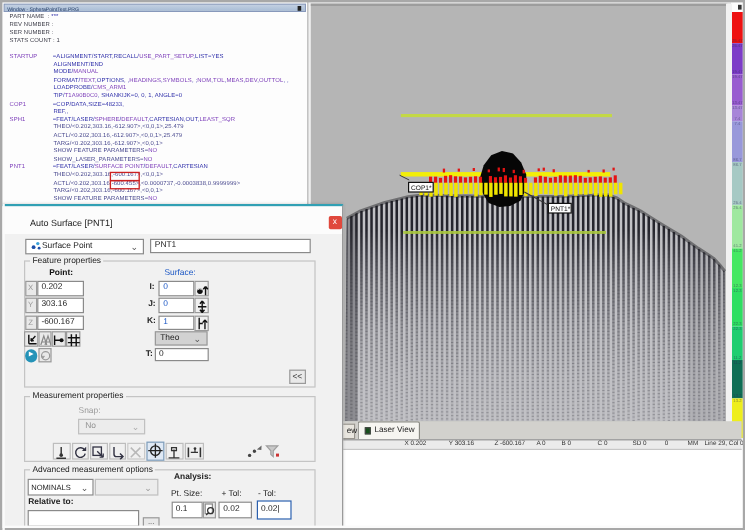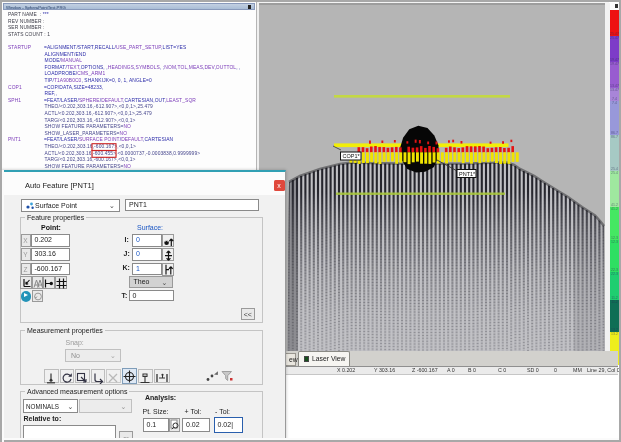--- a/index.html
+++ b/index.html
@@ -391,21 +391,21 @@
         <div style="position:absolute;left:44.5px;top:154.3px;color:#45458c;white-space:pre">SHOW FEATURE PARAMETERS=<span style="color:#7a3ab8">NO</span></div>
       </div>
  <svg class="abs" style="left:0;top:0" width="257" height="172">
    <rect x="92" y="143.7" width="24" height="6.8" fill="none" stroke="#cc2222" stroke-width="1.1"></rect>
    <rect x="92" y="150.5" width="24" height="6.8" fill="none" stroke="#cc2222" stroke-width="1.1"></rect>
  </svg>
 </div>
 
 <div class="abs" style="left:0px;top:169.5px;width:286px;height:272.5px;background:#f1f1f1;border-top:2.5px solid #31a0b4;border-right:1.5px solid #9a9a9a;box-shadow:0 0 3px rgba(0,0,0,0.25)">
  <div class="abs" style="left:0;top:0;width:100%;height:23px;background:#fcfcfc"></div>
- <div class="abs" style="left:25px;top:9px;font:7.5px 'Liberation Sans',sans-serif;color:#1a1a1a">Auto Feature [PNT1]</div>
+ <div class="abs" style="left:25px;top:9px;font:7.5px 'Liberation Sans',sans-serif;color:#1a1a1a">Auto Surface [PNT1]</div>
  <div class="abs" style="left:273.5px;top:8px;width:11px;height:11.5px;background:#e0483c;border-radius:1.5px;color:#fff;font:7px 'Liberation Sans',sans-serif;text-align:center;line-height:11px">x</div>
 
  <div class="fld" style="left:21px;top:27.5px;width:99px;height:13px;line-height:11px">
    <svg width="10" height="9" style="vertical-align:-2px">
           <circle cx="3" cy="6" r="1.6" fill="#1d4fa8"></circle>
           <circle cx="6.5" cy="3" r="1.4" fill="#3aa0d8"></circle>
           <circle cx="7.6" cy="6.8" r="1.2" fill="#1d4fa8"></circle>
         </svg>Surface Point
    <span style="position:absolute;right:4px;top:0;color:#555;font-size:7.5px">⌄</span></div>
  <div class="fld" style="left:125px;top:27px;width:134px;height:12.5px;line-height:10.5px">PNT1</div>

